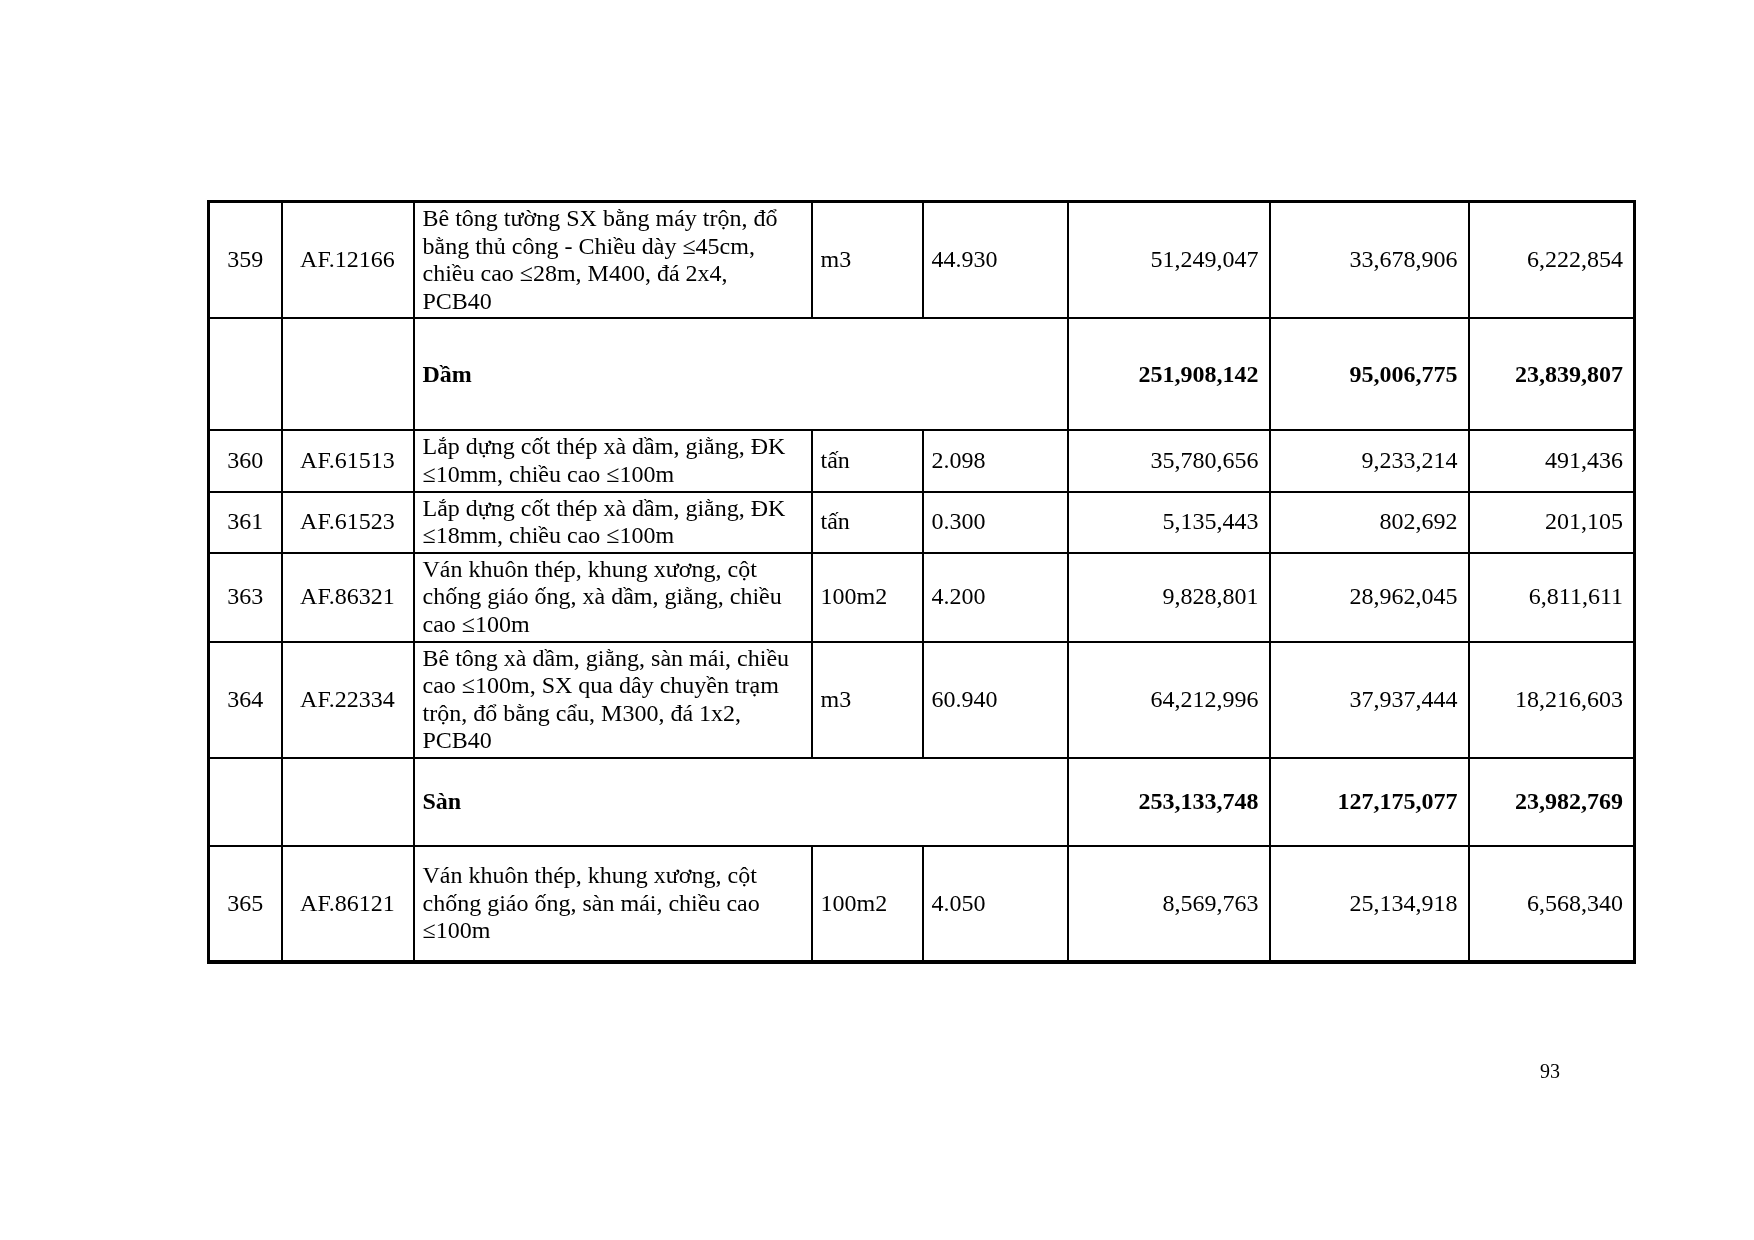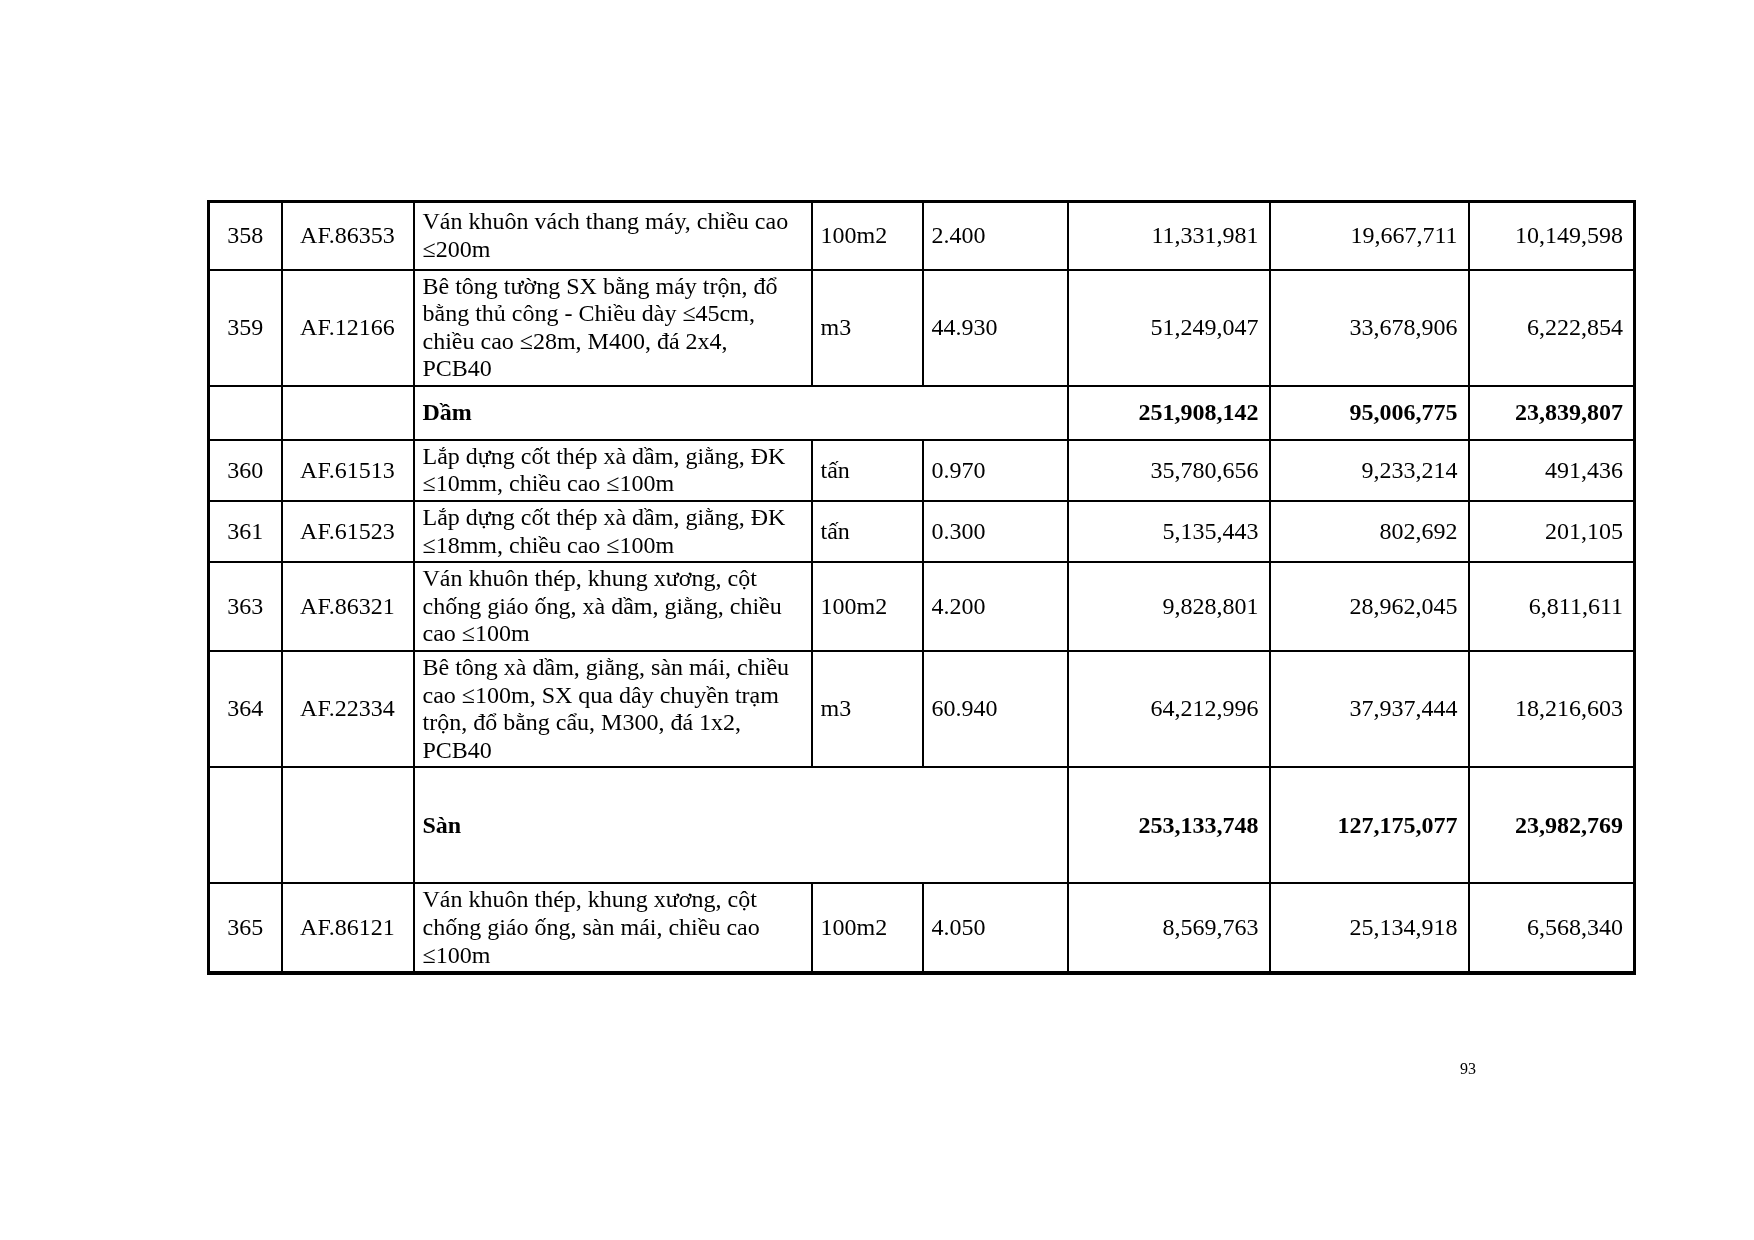--- a/index.html
+++ b/index.html
@@ -41,51 +41,41 @@
   tr:nth-child(5){height:60px;padding-left:12px;}
   tr:nth-child(6){height:60px;}
   tr:nth-child(7){height:88px;}
   tr:nth-child(8){height:116px;}
   tr:nth-child(9){height:20px;}
   tr:nth-child(10){height:88px;}
   tr:nth-child(11){height:104px;}
   
   tr:nth-child(11) td{border-top-width:4px;}
   .page-number{
-    position:absolute;left:1460px;top:1060px;width:52px;
-    text-align:left;font-size:16px;
+    position:absolute;left:1508px;top:1060px;width:52px;
+    text-align:right;font-size:20px;
   }
 </style>
 </head>
 <body>
 
 <div class="page">
 
   <table class="cost">
     <colgroup>
       <col style="width:73px">
       <col style="width:132px">
       <col style="width:398px">
       <col style="width:111px">
       <col style="width:145px">
       <col style="width:202px">
       <col style="width:199px">
       <col style="width:166px">
     </colgroup>
     <tbody>
-        <tr>
-          <td class="c-no">358</td>
-          <td class="c-code">AF.86353</td>
-          <td class="c-desc">Ván khuôn vách thang máy, chiều cao ≤200m</td>
-          <td class="c-unit">100m2</td>
-          <td class="c-qty">2.400</td>
-          <td class="c-num">11,331,981</td>
-          <td class="c-num">19,667,711</td>
-          <td class="c-num">10,149,598</td>
-        </tr>
         <tr>
           <td class="c-no">359</td>
           <td class="c-code">AF.12166</td>
           <td class="c-desc">Bê tông tường SX bằng máy trộn, đổ bằng thủ công - Chiều dày ≤45cm, chiều cao ≤28m, M400, đá 2x4, PCB40</td>
           <td class="c-unit">m3</td>
           <td class="c-qty">44.930</td>
           <td class="c-num">51,249,047</td>
           <td class="c-num">33,678,906</td>
           <td class="c-num">6,222,854</td>
         </tr>
@@ -95,21 +85,21 @@
           <td class="c-desc b" colspan="3">Dầm</td>
           <td class="c-num b">251,908,142</td>
           <td class="c-num b">95,006,775</td>
           <td class="c-num b">23,839,807</td>
         </tr>
         <tr>
           <td class="c-no">360</td>
           <td class="c-code">AF.61513</td>
           <td class="c-desc">Lắp dựng cốt thép xà dầm, giằng, ĐK ≤10mm, chiều cao ≤100m</td>
           <td class="c-unit">tấn</td>
-          <td class="c-qty">0.970</td>
+          <td class="c-qty">2.098</td>
           <td class="c-num">35,780,656</td>
           <td class="c-num">9,233,214</td>
           <td class="c-num">491,436</td>
         </tr>
         <tr>
           <td class="c-no">361</td>
           <td class="c-code">AF.61523</td>
           <td class="c-desc">Lắp dựng cốt thép xà dầm, giằng, ĐK ≤18mm, chiều cao ≤100m</td>
           <td class="c-unit">tấn</td>
           <td class="c-qty">0.300</td>

